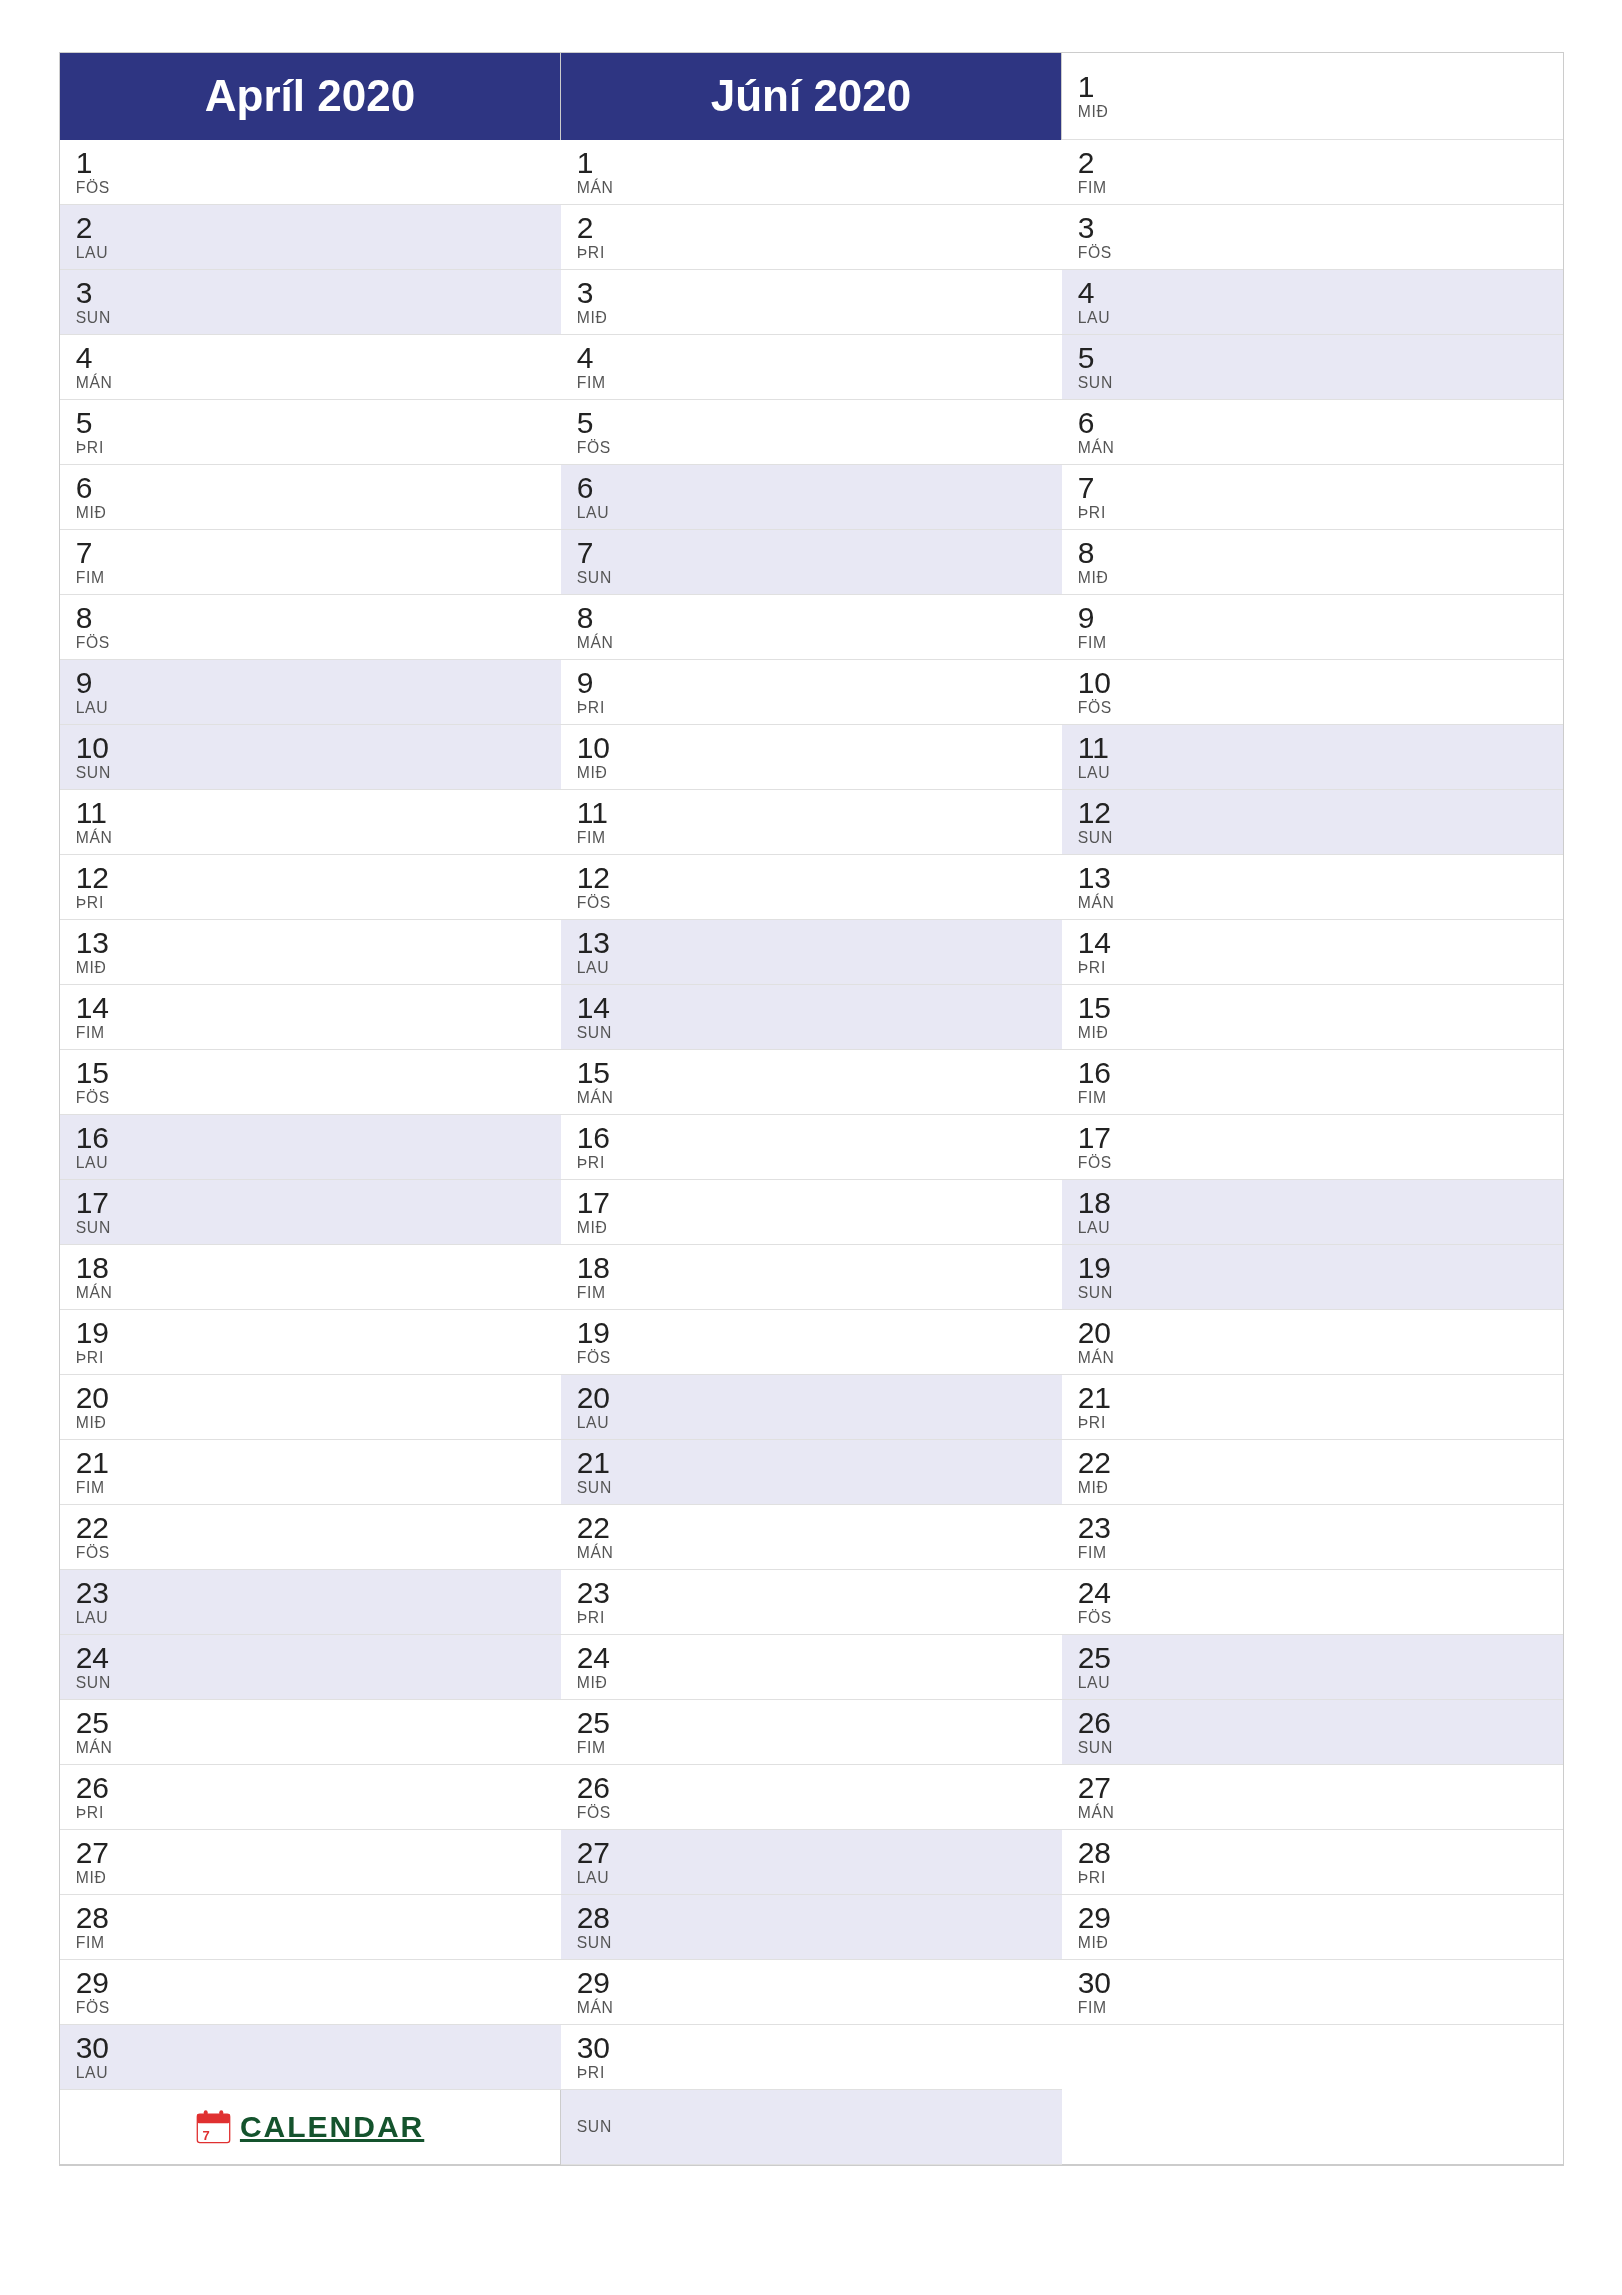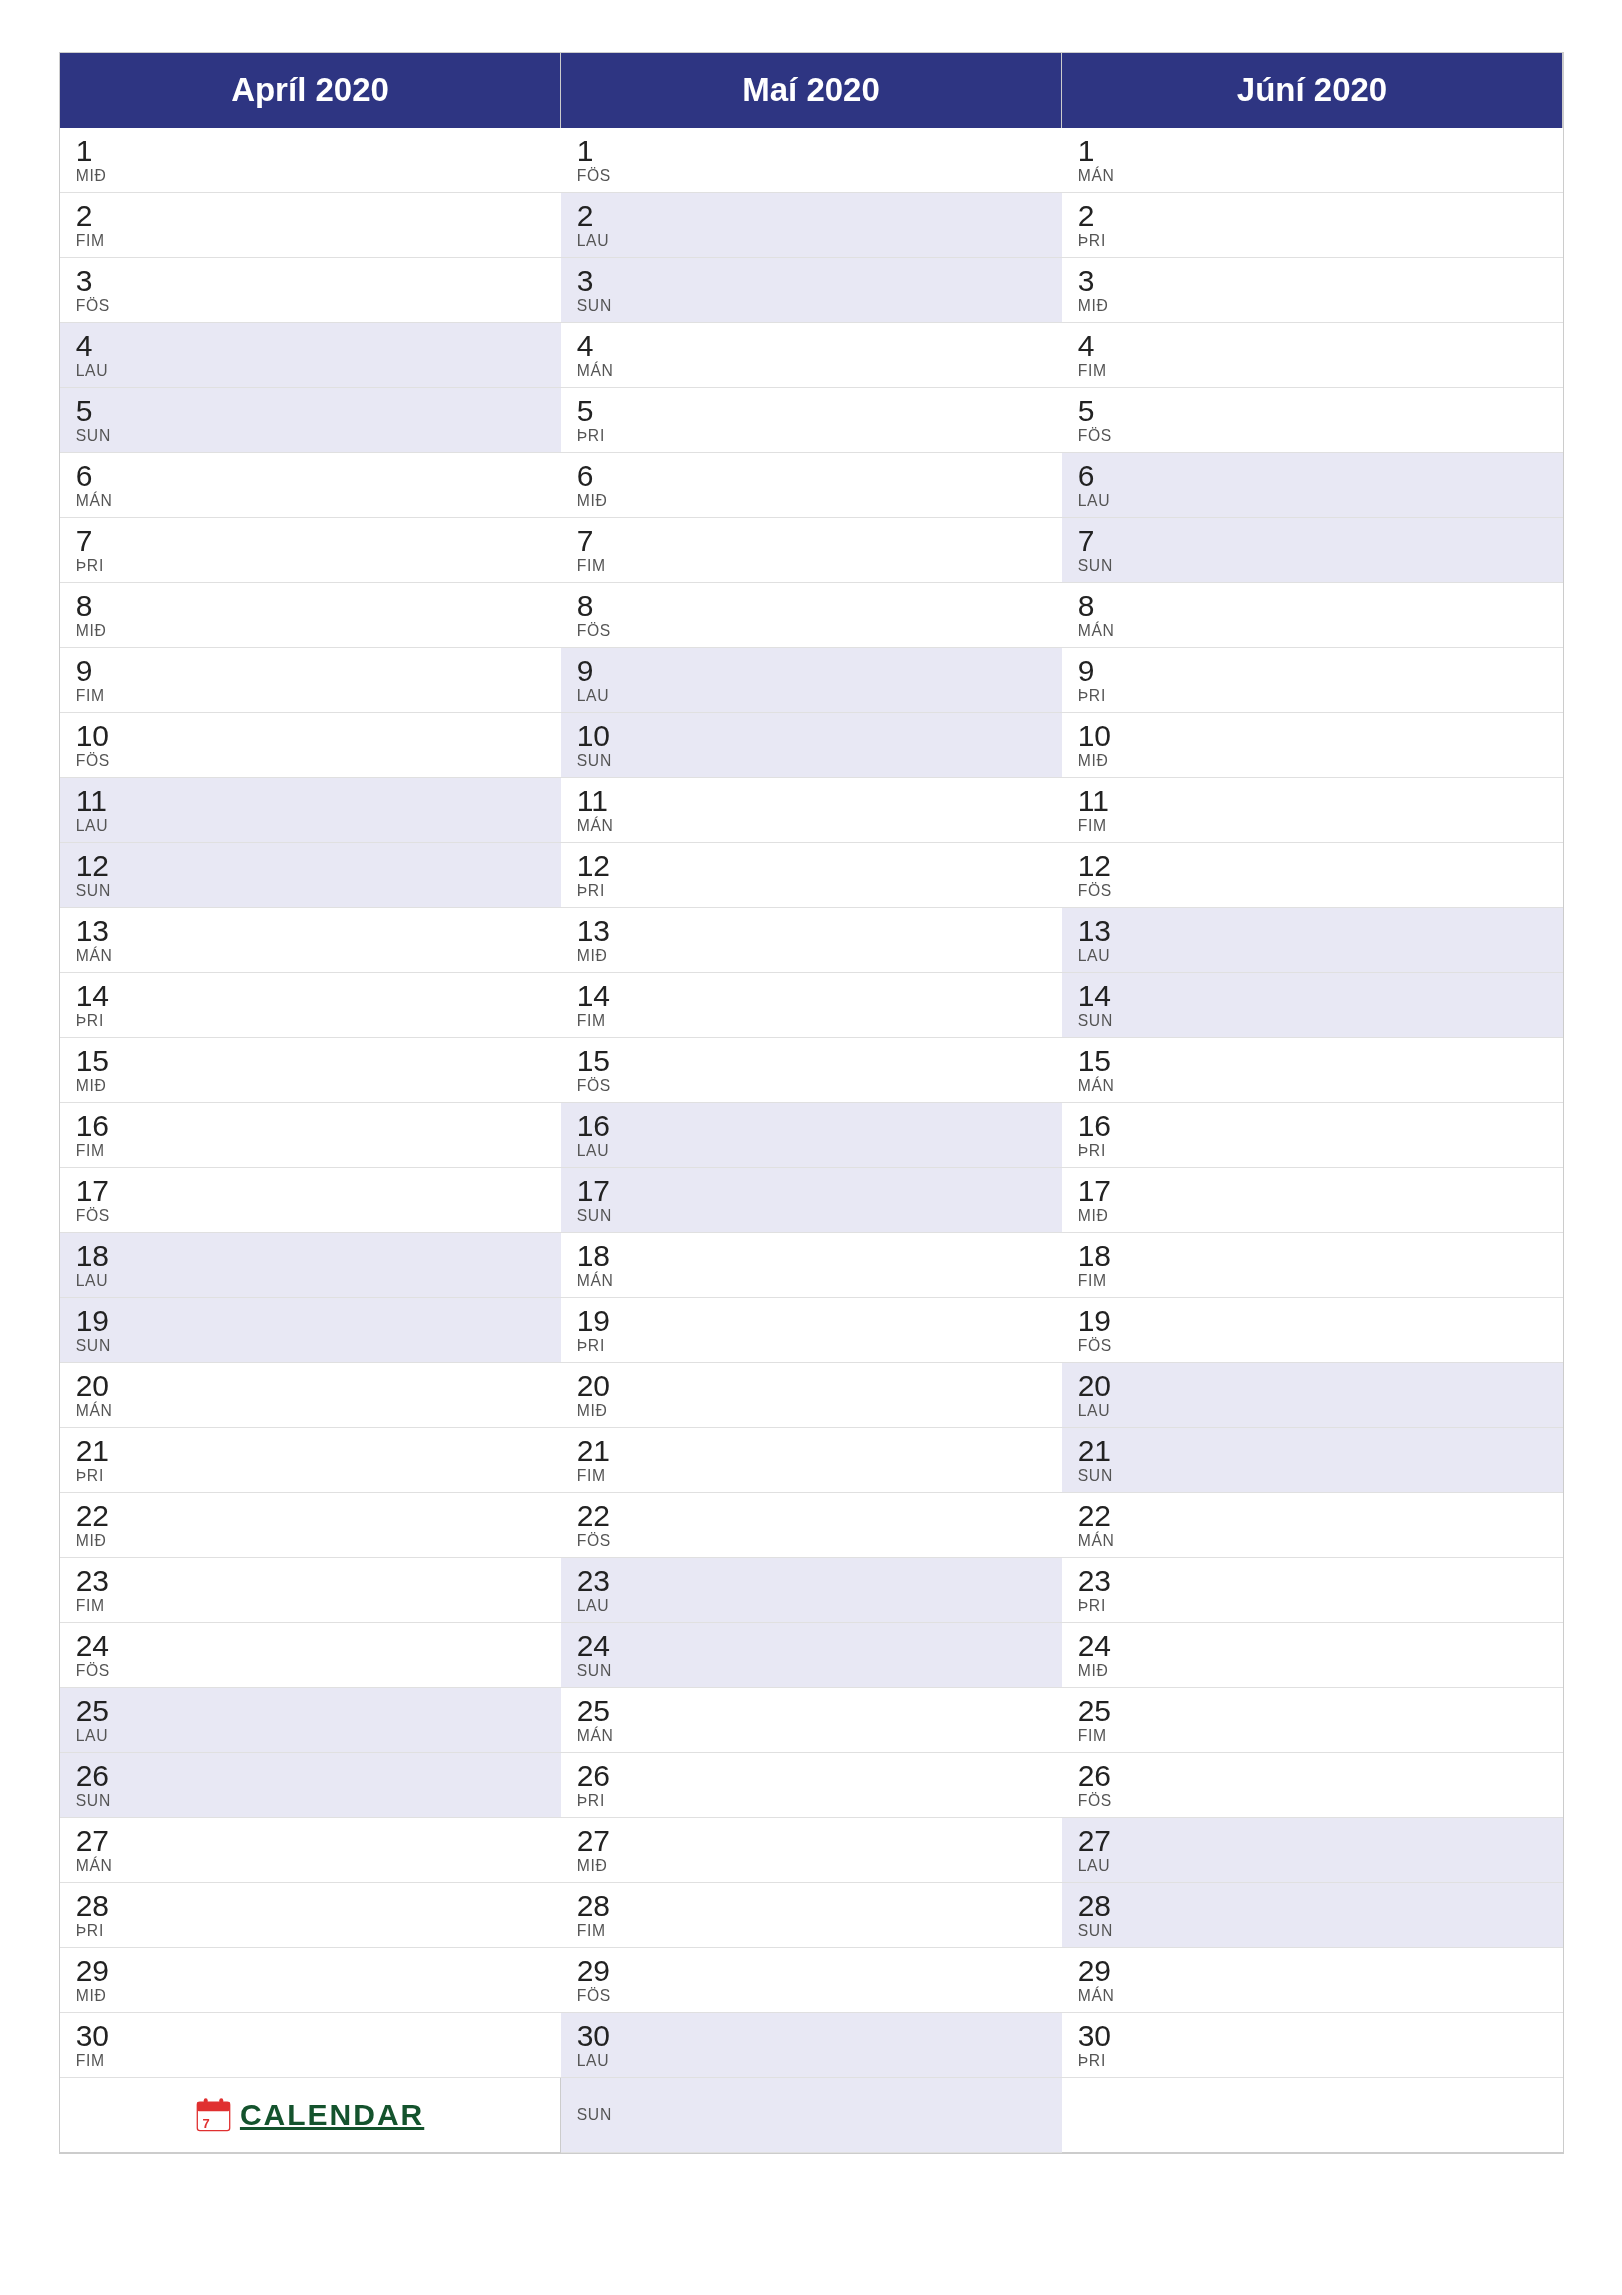--- a/index.html
+++ b/index.html
@@ -18,21 +18,21 @@
     }
     .calendar-grid {
       display: grid;
       grid-template-columns: 1fr 1fr 1fr;
       border: 0.7px solid #cccccc;
     }
     .month-header {
       background: #2e3582;
       color: white;
       text-align: center;
-      font-size: 33px;
+      font-size: 44px;
       font-weight: bold;
       padding: 18.3px 13px;
       border-right: 0.7px solid #cccccc;
     }
     .month-header:last-child {
       border-right: none;
     }
     .day-row {
       display: flex;
       flex-direction: column;
@@ -87,21 +87,20 @@
     .empty-cell:last-child {
       border-right: none;
     }
   </style>
 </head>
 <body>
 
 <div class="calendar-container">
   <div class="calendar-grid" id="calendar-grid">
   <div class="month-header">Apríl 2020</div>
-      <div class="month-header">Maí 2020</div>
       <div class="month-header">Júní 2020</div>
       <div class="day-row">
         <span class="day-number">1</span>
         <span class="day-name">MIÐ</span>
       </div>
       <div class="day-row">
         <span class="day-number">1</span>
         <span class="day-name">FÖS</span>
       </div>
       <div class="day-row">

